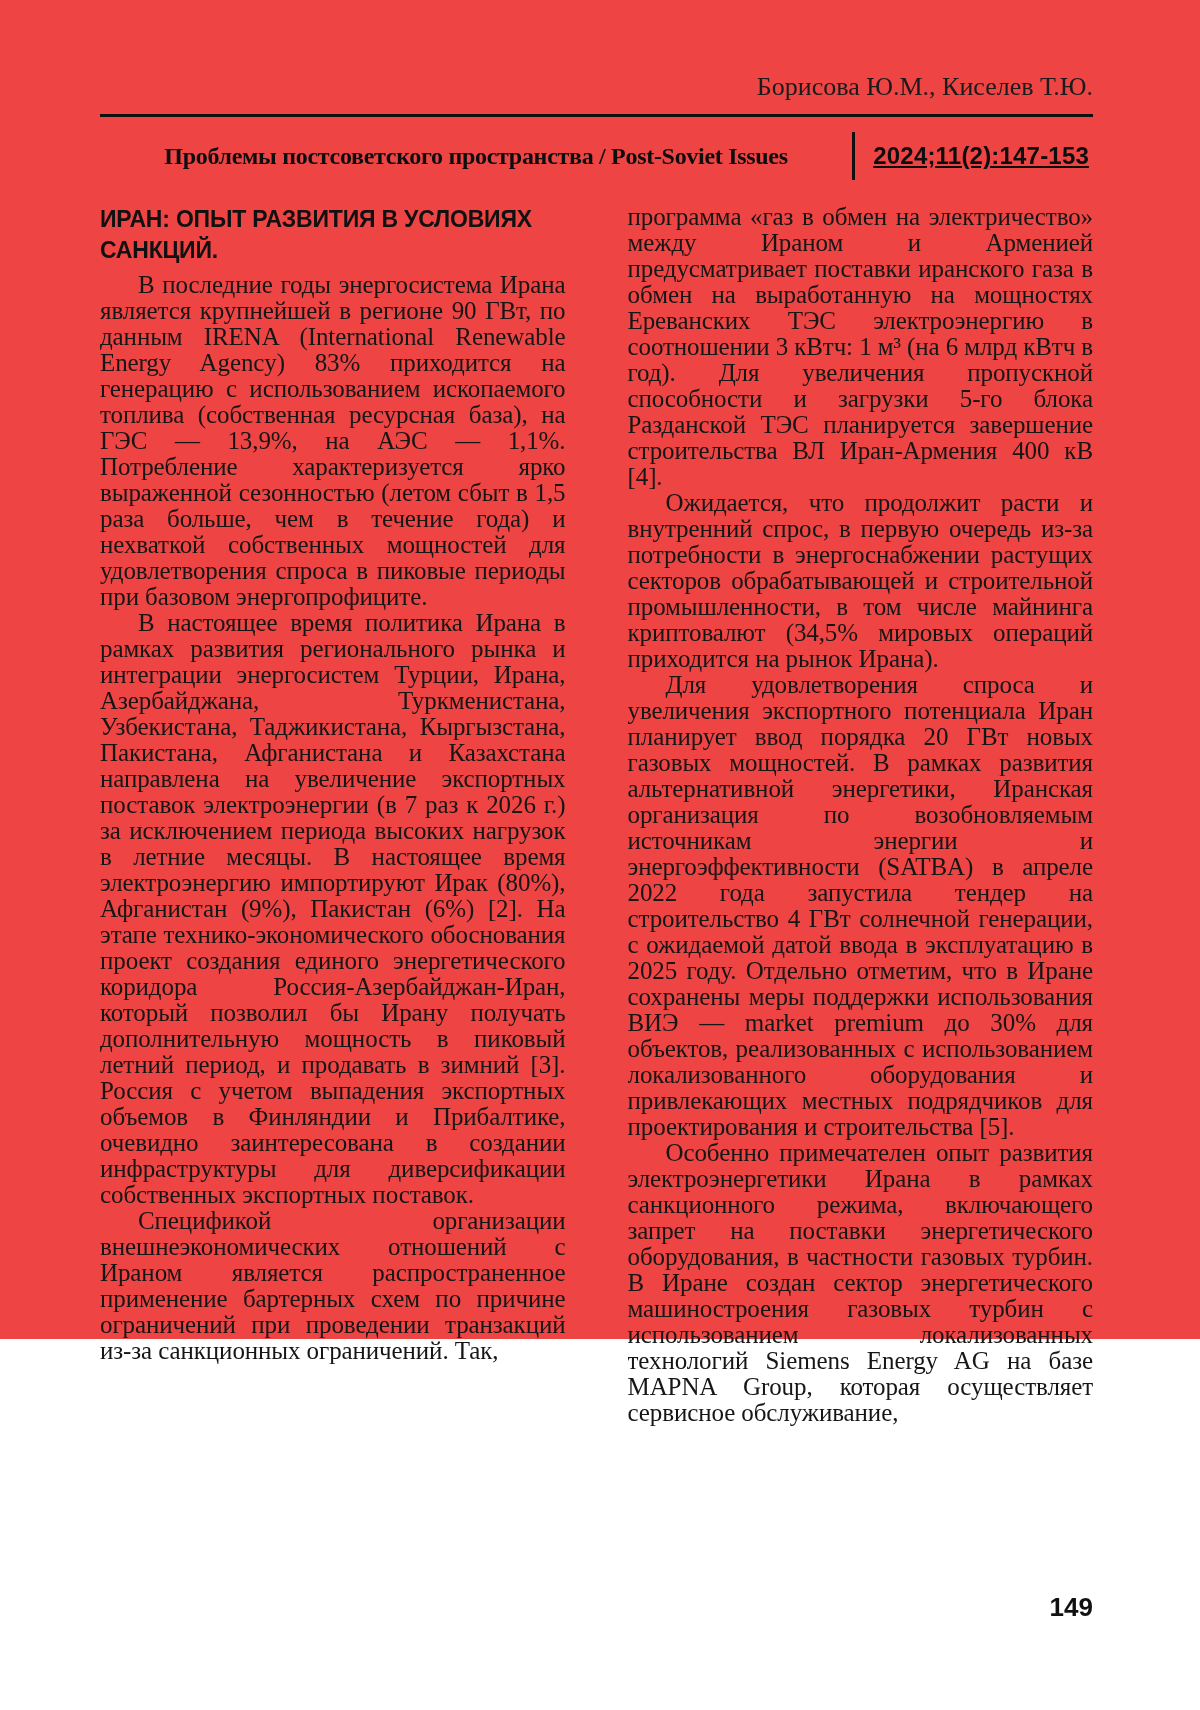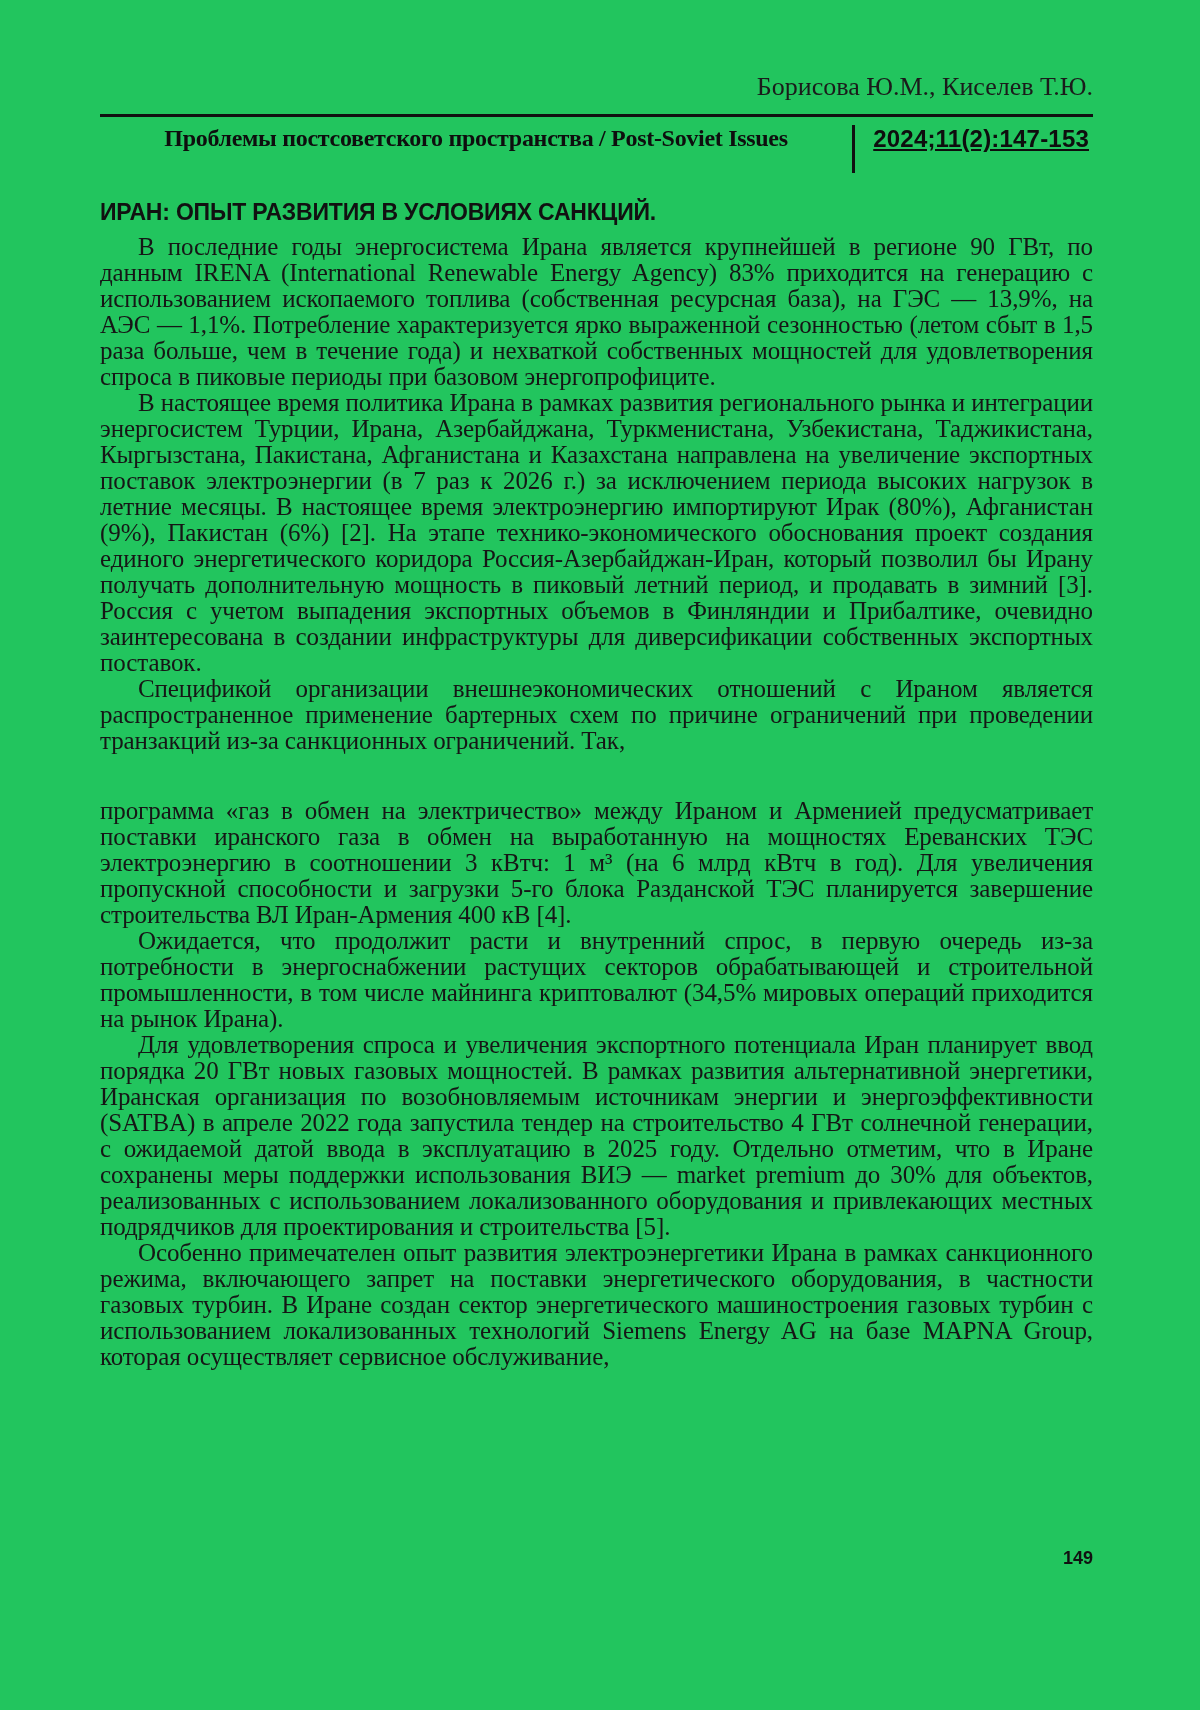--- a/index.html
+++ b/index.html
@@ -3,38 +3,39 @@
 <meta charset="utf-8">
 <style>
   * { margin: 0; padding: 0; box-sizing: border-box; }
   html, body {
     width: 1200px; height: 1710px;
     background: #ffffff;
     font-family: "Liberation Serif", "DejaVu Serif", serif;
     color: #161616;
     overflow: hidden;
   }
-  .page { position: relative; width: 1200px; height: 1710px; background: #22c55e; }
+  .page { position: relative; width: 1200px; height: 1339px; background: #ef4444; }
 
   
   .page-header {
     padding: 70px 107px 0 100px;
     text-align: right;
     font-size: 26px;
     line-height: 33px;
     color: #1b1b1b;
   }
   .rule {
     height: 3px;
     background: #111;
     margin: 11px 107px 0 100px;
   }
   .journal-bar {
     display: flex;
-    margin: 8px 107px 0 100px;
+    align-items: center;
+    margin: 15px 107px 0 100px;
     height: 48px;
   }
   .jb-left {
     width: 752px;
     text-align: center;
     font-weight: 700;
     font-size: 24px;
     letter-spacing: -0.3px;
     color: #0e0e0e;
   }
@@ -51,23 +52,22 @@
     font-weight: 700;
     font-size: 24px;
     letter-spacing: 0.2px;
     color: #0e0e0e;
     text-decoration: underline;
   }
 
   
   .columns {
     display: flex;
-    gap: 44px;
+    gap: 62px;
     margin: 24px 107px 0 100px;
-    flex-direction: column;
   }
   .col { flex: 1; min-width: 0; overflow: hidden; }
 
   .section-heading {
     font-family: "Liberation Sans", "DejaVu Sans", sans-serif;
     font-weight: 700;
     font-size: 23px;
     line-height: 31px;
     letter-spacing: -0.2px;
     color: #111;
@@ -79,25 +79,25 @@
     text-align: justify;
     text-indent: 38px;
     letter-spacing: -0.1px;
     hyphens: auto;
     -webkit-hyphens: auto;
   }
   .col p.no-indent { text-indent: 0; }
 
   .page-number {
     position: absolute;
-    top: 1548px;
+    top: 1592px;
     right: 107px;
     font-family: "Liberation Sans", "DejaVu Sans", sans-serif;
     font-weight: 700;
-    font-size: 18px;
+    font-size: 26px;
     color: #111;
   }
 </style>
 </head>
 <body>
 
 <div class="page">
 
   <div class="page-header">
     <div>Борисова Ю.М., Киселев Т.Ю.</div>

